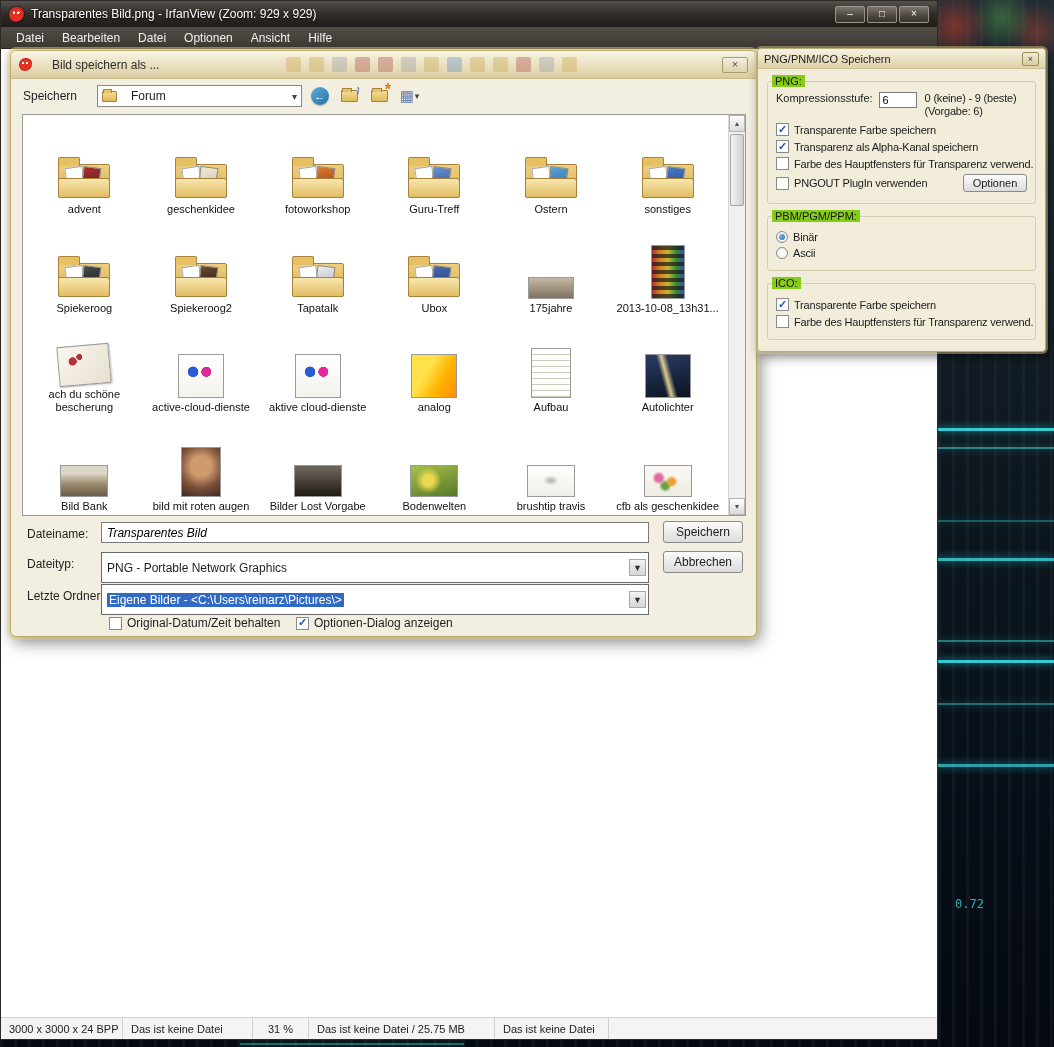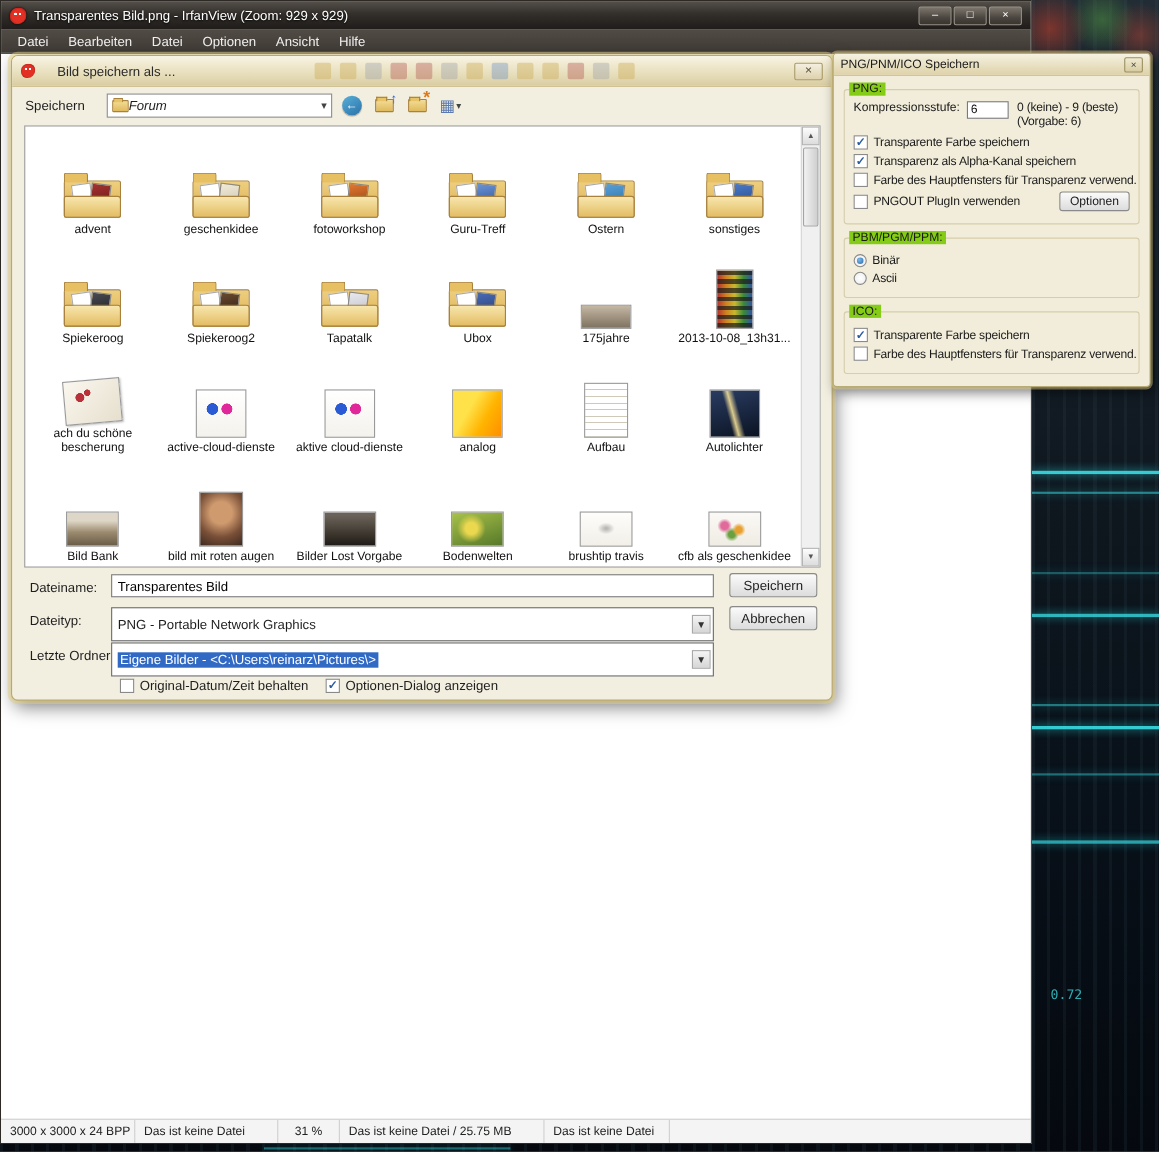--- a/index.html
+++ b/index.html
@@ -68,21 +68,21 @@
   .ghost-icons span:nth-child(13){background:#caa84e}
   .dlg-close { margin-left:auto; width:26px; height:16px; display:flex; align-items:center; justify-content:center;
     border:1px solid #a89c6a; border-radius:2px; background:linear-gradient(180deg,#f4efe0,#ddd2ac);
     color:#5a5240; font-size:11px; line-height:1; }
 
   .dlg-toolbar { height:34px; display:flex; align-items:center; padding:0 12px; }
   .save-in-label { width:74px; }
   .combo { width:205px; height:22px; background:#fff; border:1px solid #8a8a8a; display:flex; align-items:center; padding:0 4px; }
   .mini-folder { width:15px; height:11px; background:linear-gradient(#f2dd96,#e0b95c); border:1px solid #a8813c; border-radius:1px; position:relative; flex:none; }
   .mini-folder::before { content:""; position:absolute; top:-3px; left:0; width:7px; height:3px; background:#e7c468; border:1px solid #a8813c; border-bottom:none; border-radius:1px 1px 0 0; }
-  .combo-text { margin-left:0;font-style:italic; }
+  .combo-text { margin-left:14px; }
   .combo-caret { margin-left:auto; color:#444; font-size:10px; }
   .nav-btn { width:25px; height:24px; display:flex; align-items:center; justify-content:center; margin-left:5px; border-radius:3px; position:relative; }
   .back-circle { width:18px; height:18px; border-radius:50%; background:linear-gradient(145deg,#58b0d8,#2a70a8);
     color:#fff; font-size:11px; display:flex; align-items:center; justify-content:center; box-shadow:0 1px 1px rgba(0,0,0,.3); }
   .nav-folder { width:17px; height:12px; background:linear-gradient(#f2dd96,#e0b95c); border:1px solid #a8813c; border-radius:1px; position:relative; }
   .nav-folder::before { content:""; position:absolute; top:-3px; left:0; width:8px; height:3px; background:#e7c468; border:1px solid #a8813c; border-bottom:none; }
   .nav-ovl { position:absolute; top:0; right:1px; font-size:12px; font-weight:bold; line-height:1; }
   .up-ovl { color:#2a5ad4; }
   .new-ovl { color:#e07818; font-size:16px; top:-2px; }
   .views-glyph { color:#5a7ab0; font-size:15px; }
@@ -110,21 +110,21 @@
   .vscroll { position:absolute; right:0; top:0; bottom:0; width:17px; background:#f0f0f0; border-left:1px solid #d5d5d5; }
   .sbtn { position:absolute; left:0; width:16px; height:17px; background:linear-gradient(#fdfdfd,#dcdcdc);
     border:1px solid #b5b5b5; display:flex; align-items:center; justify-content:center; font-size:7px; color:#555; }
   .sbtn.up{top:0}.sbtn.down{bottom:0}
   .sthumb { position:absolute; left:1px; top:19px; width:14px; height:72px;
     background:linear-gradient(90deg,#f2f2f2,#cfcfcf); border:1px solid #a5a5a5; border-radius:2px; }
 
   .fld-label { position:absolute; left:16px; }
   .lab1{top:476px}.lab2{top:506px}.lab3{top:538px}
   .txt-input { position:absolute; left:90px; top:471px; width:548px; height:21px; border:1px solid #7a7a7a;
-    background:#fff; font-family:"Liberation Sans",sans-serif; font-size:12px; padding:0 5px; }
+    background:#fff; font-family:"Liberation Sans",sans-serif; font-size:12px; padding:0 5px;font-style:italic; }
   .selectbox { position:absolute; left:90px; height:31px; width:548px; background:#fff; border:1px solid #6a6a6a;
     display:flex; align-items:center; padding:0 2px 0 5px; }
   .sel1{top:501px}.sel2{top:533px}
   .sel-caret { margin-left:auto; width:17px; height:17px; background:linear-gradient(#f4f4f4,#d6d6d6);
     border:1px solid #a8a8a8; display:flex; align-items:center; justify-content:center; font-size:9px; color:#333; }
   .hl { background:#316ac5; color:#fff; padding:0 2px; }
   .dlg-btn { position:absolute; left:652px; width:80px; height:22px; display:flex; align-items:center; justify-content:center;
     background:linear-gradient(#fbfbfb,#dcdcdc); border:1px solid #8a8a8a; border-radius:3px; font-size:12px; }
   .btn-save{top:470px}.btn-cancel{top:500px}
   .cb-row { position:absolute; display:flex; align-items:center; gap:5px; top:565px; font-size:12px; }

